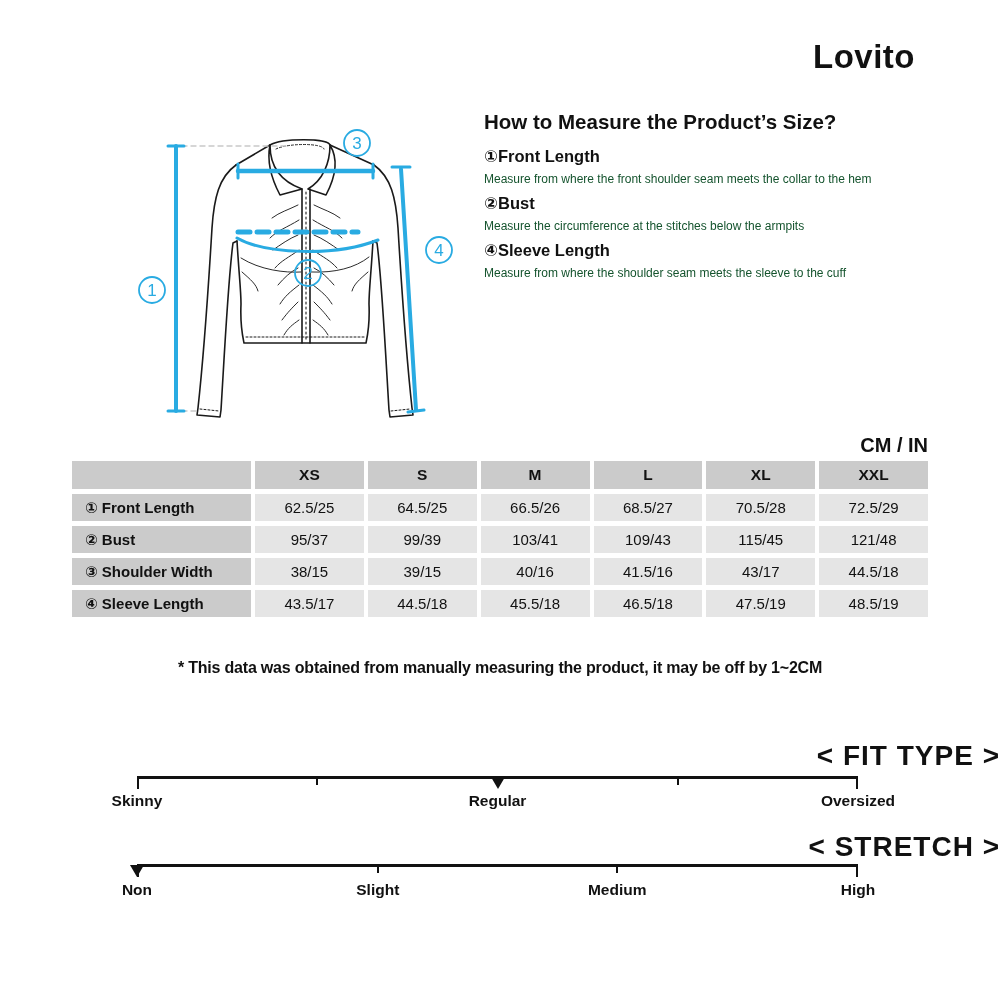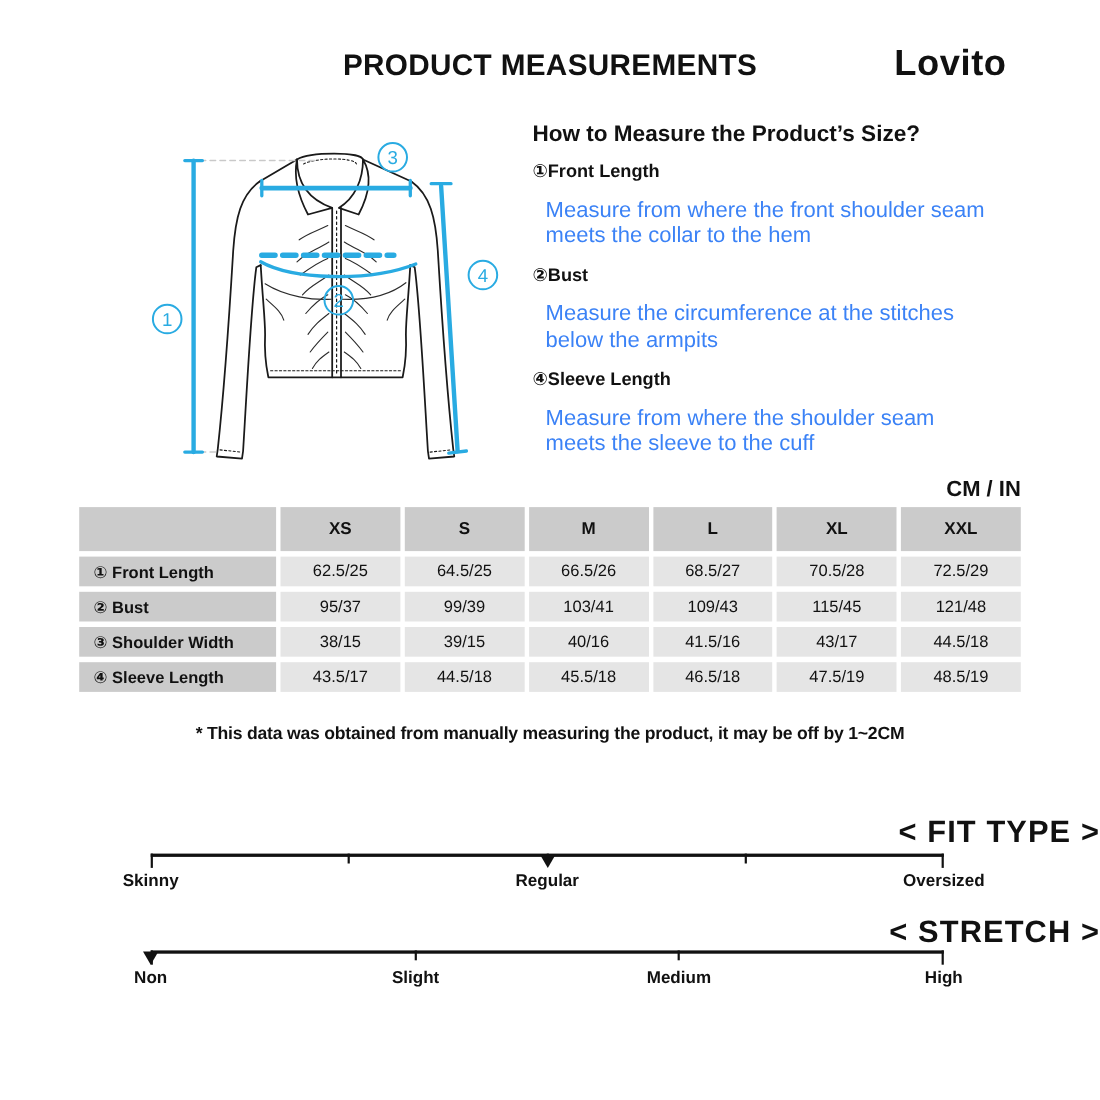--- a/index.html
+++ b/index.html
@@ -11,30 +11,30 @@
   .page-title{left:0;right:0;top:44px;text-align:center;font-size:27px;font-weight:800;letter-spacing:.3px;}
   .brand-logo{top:38px;right:85px;font-size:33px;font-weight:800;letter-spacing:.5px;}
 
   
   .diagram{left:120px;top:110px;width:350px;height:320px;}
 
   
   .howto{left:484px;top:109px;width:412px;}
   .howto h2{margin:0 0 9px 0;font-size:20.5px;line-height:26px;font-weight:700;}
   .ht-title{margin:0;font-size:16.5px;line-height:24px;font-weight:700;}
-  .ht-desc{margin:12px;width:400px;font-size:20px;line-height:23.2px;color:#3b82f6;font-weight:400;}
+  .ht-desc{margin:0;width:400px;font-size:12px;line-height:23.2px;color:#14532d;font-weight:400;}
 
   
   .units{top:434px;right:72px;font-size:20px;font-weight:700;}
 
   
   .size-table{left:72px;top:461px;width:856px;display:grid;
               grid-template-columns:179px repeat(6,1fr);column-gap:4px;row-gap:5px;}
   .st-cell{display:flex;align-items:center;justify-content:center;}
-  .st-head{background:#cbcbcb;height:40px;font-size:15.5px;font-weight:700;}
+  .st-head{background:#cbcbcb;height:28px;font-size:15.5px;font-weight:700;}
   .st-label{background:#cbcbcb;height:27px;justify-content:flex-start;padding-left:13px;font-size:15px;font-weight:600;}
   .st-val{background:#e5e5e5;height:27px;font-size:15px;font-weight:400;}
 
   
   .note{left:0;right:0;top:659px;text-align:center;font-size:16px;font-weight:700;letter-spacing:-.2px;}
 
   
   .scale-heading{left:0;right:0;text-align:right;font-size:28px;font-weight:800;letter-spacing:1px;padding-left:48px;}
   .scale-line{left:137px;width:721px;height:2.5px;background:#111;}
   .tick{position:absolute;top:0;width:2px;height:9px;background:#111;transform:translateX(-50%);}
@@ -43,21 +43,20 @@
           border-right:7px solid transparent;border-top:12px solid #111;transform:translateX(-50%);z-index:2;}
   .scale-labels{left:137px;width:721px;height:20px;}
   .scale-labels span{position:absolute;transform:translateX(-50%);white-space:nowrap;
                      font-size:15.5px;font-weight:700;}
 </style>
 </head>
 <body>
 
 <div class="canvas">
 
-  <div class="abs page-title">PRODUCT MEASUREMENTS</div>
   <div class="abs brand-logo">Lovito</div>
 
   <svg class="abs diagram" viewBox="0 0 350 320">
     <g stroke="#1a1a1a" stroke-width="1.6" fill="none" stroke-linecap="round" stroke-linejoin="round">
 
       <path d="M116,55 C99,67 94,88 92,118 C89,168 83,252 78,298 L77,305 L100,307 L101,300 C104,252 108,170 113,133 L117,131"></path>
 
       <path d="M254,55 C271,67 276,88 278,118 C281,168 287,252 292,298 L293,305 L270,307 L269,300 C266,252 262,170 257,133 L253,131"></path>
 
       <path d="M117,131 C119,165 121,180 121,194 C120,216 123,228 124,233 L246,233 C247,228 250,216 249,194 C249,180 251,165 253,131"></path>

